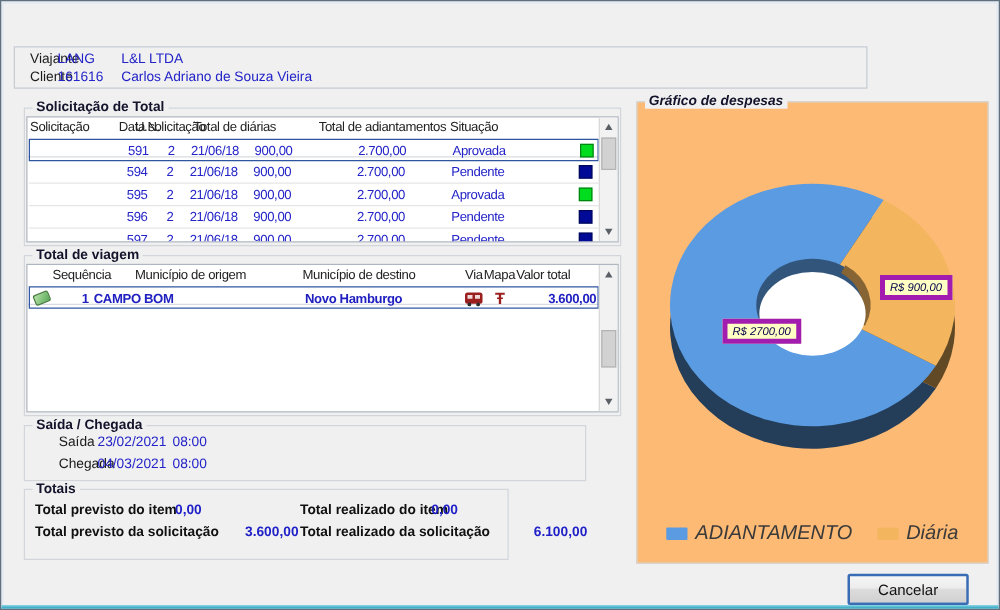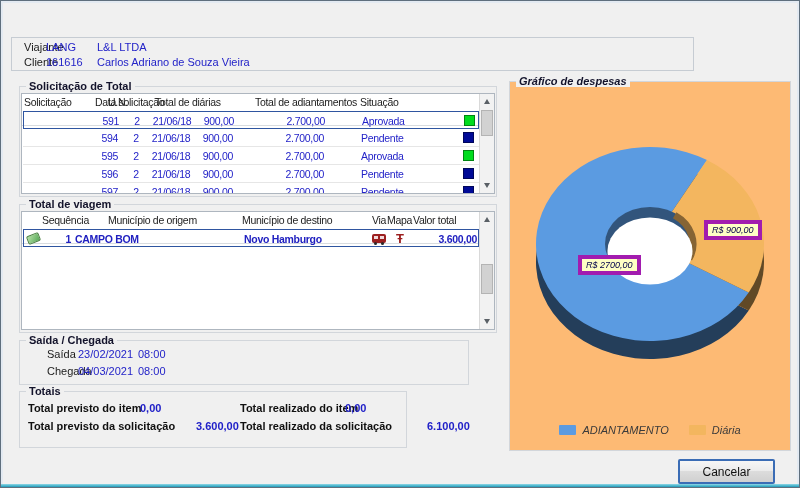--- a/index.html
+++ b/index.html
@@ -105,21 +105,21 @@
   .t-i3-l{left:220px;top:28px;} .t-i3-v{left:407px;top:28px;}
   
   .chart-svg{position:absolute;left:0;top:0;}
   .pie-label{position:absolute;font-size:9px;color:#00004a;background:#ffffc4;
     border:4px solid #a21caf;padding:1px 4px;white-space:nowrap;}
   .lbl-blue{left:35px;top:173px;margin-left:33px;} .lbl-orange{left:194px;top:138px;}
   .legend{position:absolute;left:0;right:0;bottom:14px;display:flex;justify-content:center;
     gap:20px;align-items:center;}
   .leg-item{display:flex;align-items:center;gap:6px;}
   .leg-swatch{width:17px;height:10px;border-radius:1px;}
-  .leg-text{font-size:11px;color:#3a3a3a;white-space:nowrap;}
+  .leg-text{font-size:16px;color:#3a3a3a;white-space:nowrap;}
   
   .cancel-btn{position:absolute;left:677px;top:458px;width:97px;height:25px;
     border:2px solid #3a6cb5;border-radius:2px;
     background:linear-gradient(#f6f6f6,#ececec 45%,#dcdcdc 50%,#d0d0d0);
     font-family:"Liberation Sans",sans-serif;font-size:12px;color:#111;
     display:flex;align-items:center;justify-content:center;cursor:default;}
 </style>
 </head>
 <body>
 

